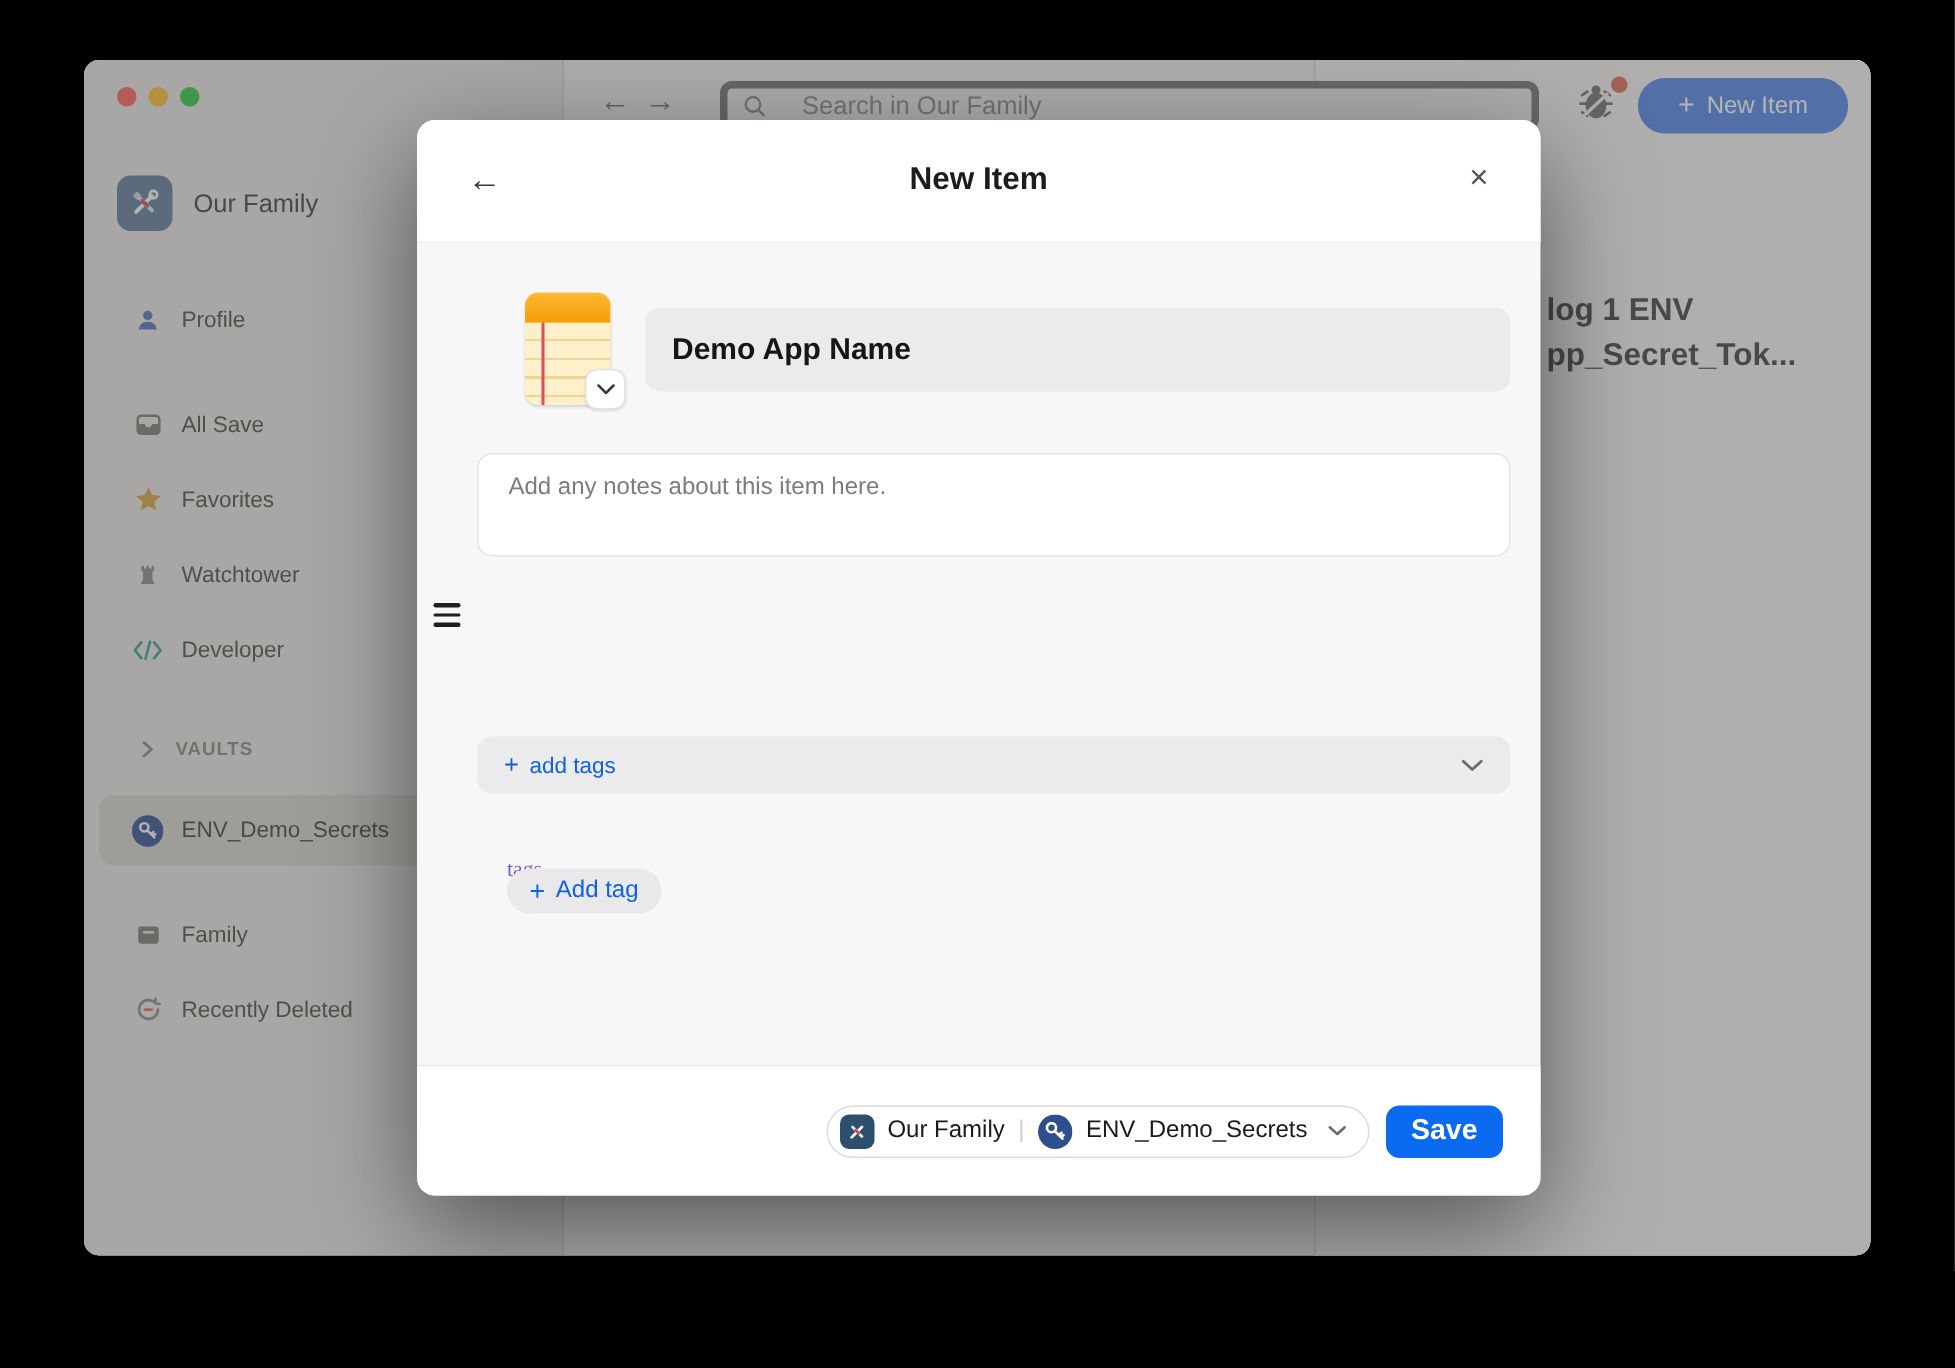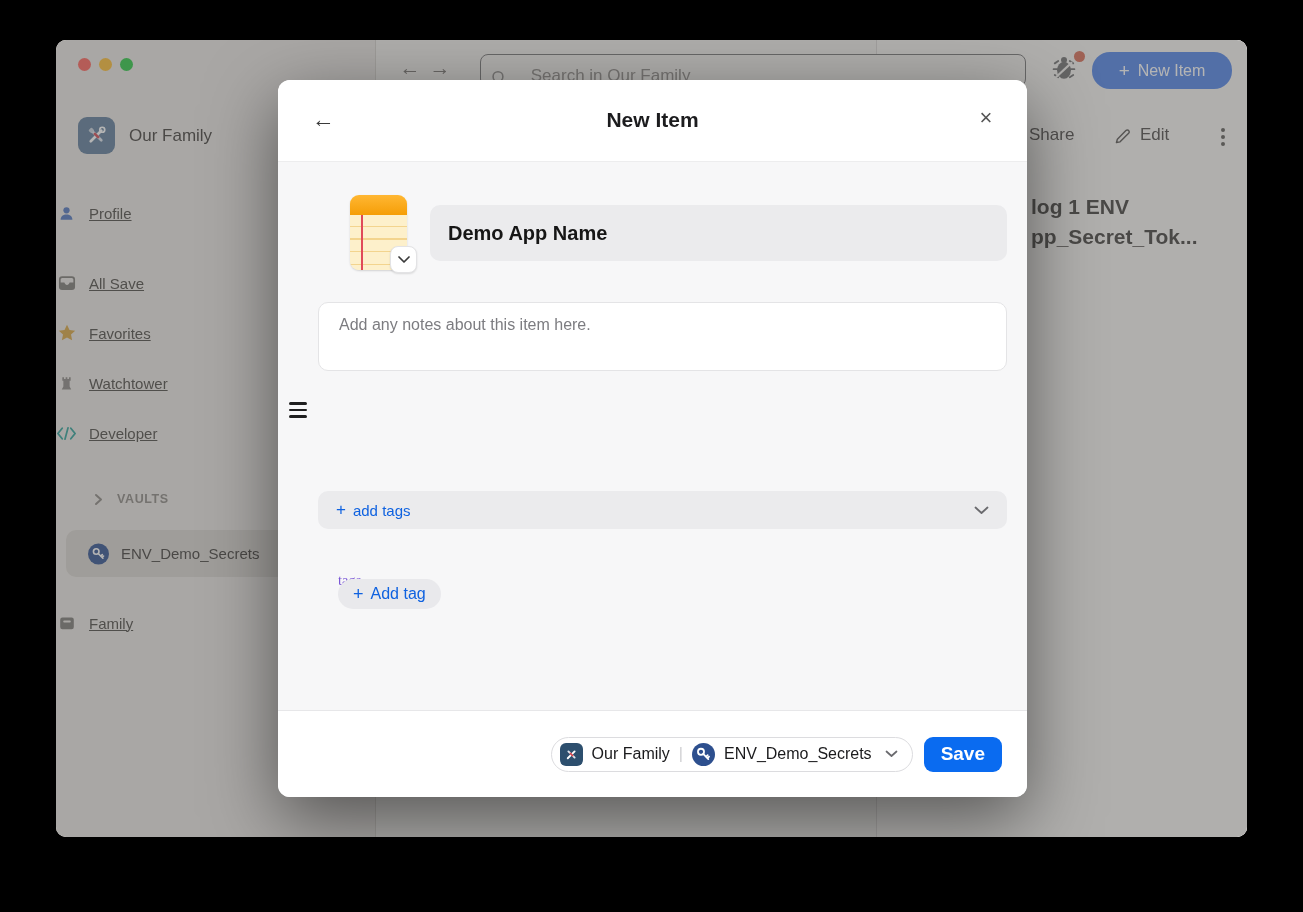--- a/index.html
+++ b/index.html
@@ -14,37 +14,37 @@
   .sidebar { position:absolute; left:0; top:0; width:320px; height:100%;
     background:#ece8e3; border-right:1px solid #d6d2cd; }
   .traffic { position:absolute; left:22px; top:18px; display:flex; gap:8px; }
   .traffic span { width:13px; height:13px; border-radius:50%; display:block; }
   .tl-red{background:#ff5f57} .tl-yellow{background:#febc2e} .tl-green{background:#28c840}
   .account-row { position:absolute; left:22px; top:77px; display:flex; align-items:center; gap:14px; }
   .logo-sq { width:37px; height:37px; border-radius:9px; background:#5d7a99;
     display:flex; align-items:center; justify-content:center; }
   .account-name { font-size:17px; color:#3e3b38; }
   .nav-row { position:absolute; left:0; width:320px; height:34px; display:flex;
-    align-items:center; gap:12px; font-size:15px; color:#4a4742;text-decoration:underline; }
+    align-items:center; padding-left:32px; gap:12px; font-size:15px; color:#4a4742; }
   .nav-ico { width:21px; height:21px; display:flex; align-items:center; justify-content:center; flex:0 0 21px; }
   .vaults-row { position:absolute; left:0; width:320px; height:26px; display:flex;
     align-items:center; padding-left:38px; gap:14px; font-size:12.5px; font-weight:700;
     letter-spacing:.6px; color:#8b8782; }
   .vault-selected { position:absolute; left:10px; top:490px; width:226px; height:47px;
     background:#d9d5cf; border-radius:10px; display:flex; align-items:center;
     padding-left:22px; gap:12px; font-size:15px; color:#3e3b38; }
 
   
   .main { position:absolute; left:320px; top:0; right:0; height:100%; background:#f5f2ef; }
   .detail-pane { position:absolute; left:500px; top:0; width:371px; height:100%;
     background:#f8f6f3; border-left:1px solid #dbd8d5; }
   .nav-arrow { position:absolute; top:16px; font-size:21px; color:#77746f; width:28px;
     text-align:center; }
   .searchbar { position:absolute; left:104px; top:14px; width:546px; height:33px;
-    border:1px solid #737373; border-radius:8px; display:flex; align-items:flex-end;
+    border:5px solid #737373; border-radius:8px; display:flex; align-items:center;
     padding:0 10px; gap:24px; background:#f5f2ef; }
   .searchbar input { border:none; outline:none; background:transparent; font-size:17px;
     color:#3e3b38; width:100%; font-family:"Liberation Sans",sans-serif; }
   .searchbar input::placeholder { color:#8e8b87; }
   .beetle-wrap { position:absolute; left:674px; top:13px; width:34px; height:34px; }
   .beetle-dot { position:absolute; right:-1px; top:-2px; width:11px; height:11px;
     border-radius:50%; background:#d96a52; }
   .newitem-btn { position:absolute; left:716px; top:12px; width:140px; height:37px;
     border-radius:18px; background:#4d82e8; color:#fff; font-size:16px; display:flex;
     align-items:center; justify-content:center; gap:8px; }
@@ -221,36 +221,34 @@
     <div class="nav-row" style="top:566px">
       <span class="nav-ico">
         <svg width="20" height="20" viewBox="0 0 20 20">
           <rect x="3.2" y="4.6" width="13.6" height="11.6" rx="2.2" fill="#7b7874"></rect>
           <rect x="6.2" y="7.6" width="7.6" height="1.8" rx="0.9" fill="#e9e5e0"></rect>
         </svg>
       </span>
       <span>Family</span>
     </div>
 
+    <div class="nav-row" style="top:616px">
+      <span class="nav-ico">
+        <svg width="20" height="20" viewBox="0 0 20 20">
+          <path d="M16.3 10 a6.3 6.3 0 1 1 -1.9 -4.5" fill="none" stroke="#8a8783" stroke-width="1.8" stroke-linecap="round"></path>
+          <path d="M14.7 2.6 L14.6 5.9 L17.6 6.2" fill="none" stroke="#8a8783" stroke-width="1.6" stroke-linecap="round" stroke-linejoin="round"></path>
+          <rect x="6.8" y="9.1" width="6.4" height="1.9" rx="0.95" fill="#e0694f"></rect>
+        </svg>
+      </span>
+      <span>Recently Deleted</span>
+    </div>
   </div>
 
   <div class="main">
     <div class="detail-pane">
-      <div class="detail-actions">
-        <span class="txt" style="left:152px">Share</span>
-        <svg style="position:absolute;left:237px;top:7px" width="18" height="18" viewBox="0 0 16 16">
-          <path d="M2.2 13.8 L3 10.8 L10.6 3.2 c.7-.7 1.8-.7 2.4 0 c.7.7 .7 1.8 0 2.4 L5.4 13.2 Z" fill="none" stroke="#55524f" stroke-width="1.3" stroke-linejoin="round"></path>
-        </svg>
-        <span class="txt" style="left:263px">Edit</span>
-        <span class="kebab">
-            <i></i>
-            <i></i>
-            <i></i>
-          </span>
-      </div>
       <div class="detail-title">
         <div>log 1 ENV</div>
         <div>pp_Secret_Tok...</div>
       </div>
     </div>
 
     <span class="nav-arrow" style="left:20px">←</span>
     <span class="nav-arrow" style="left:50px">→</span>
 
     <div class="searchbar">

